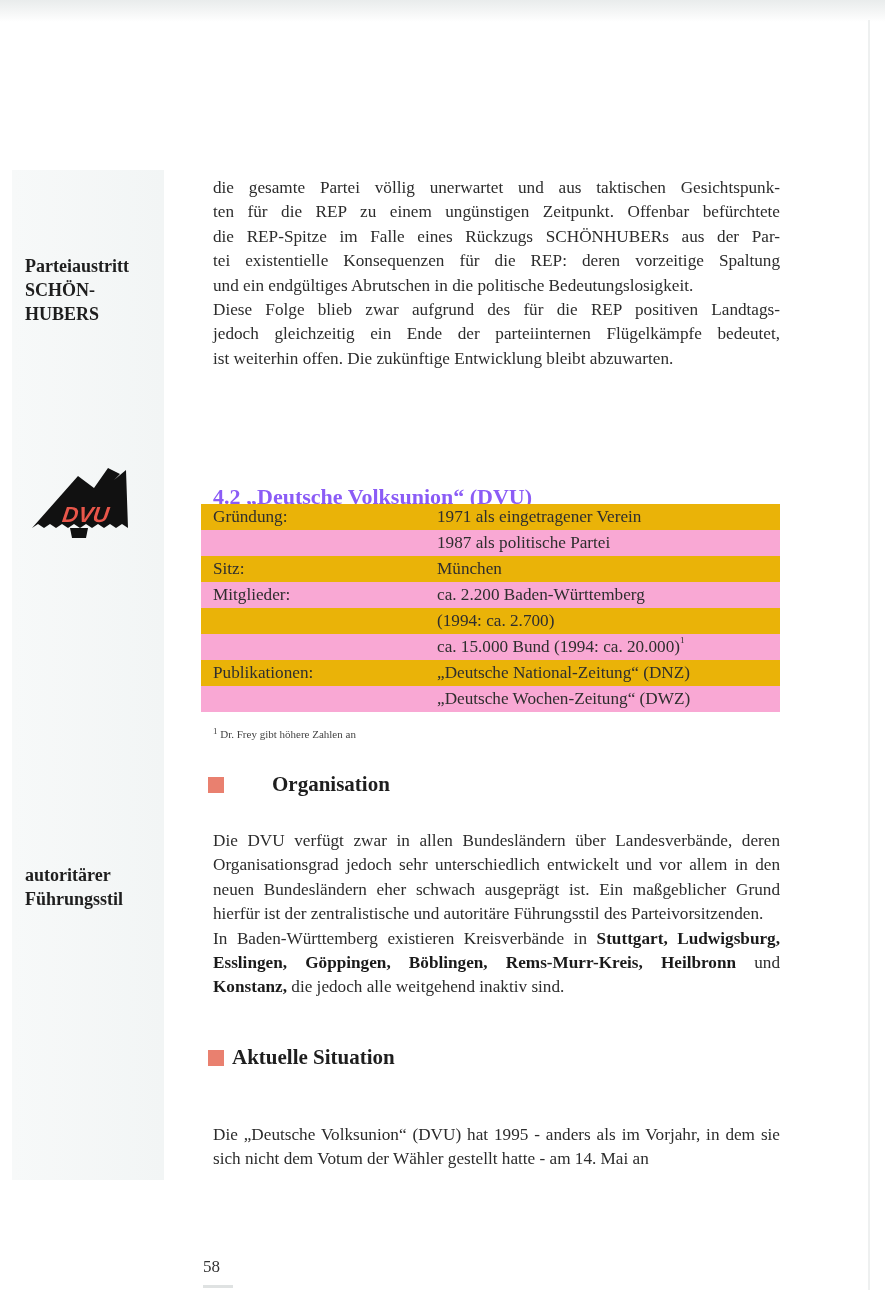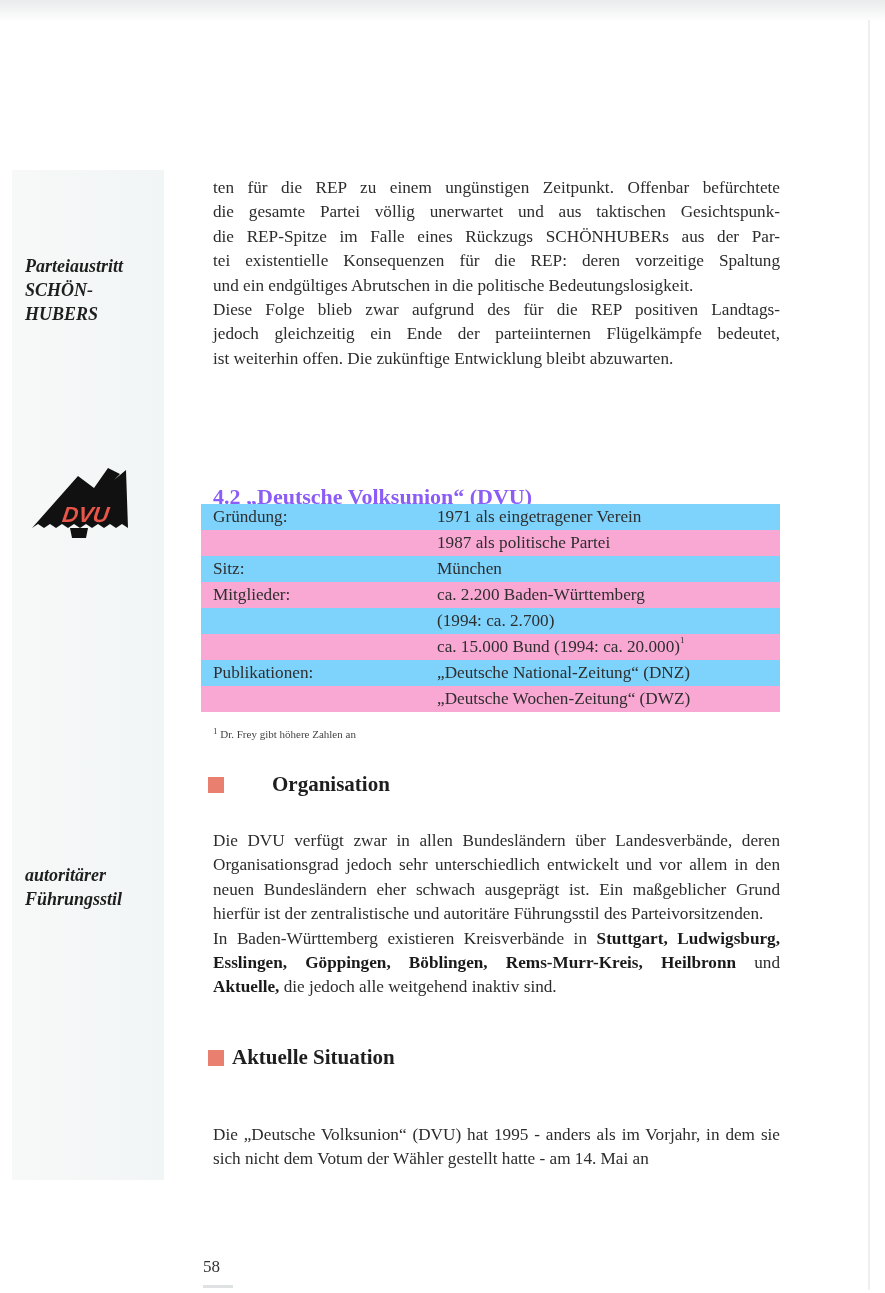--- a/index.html
+++ b/index.html
@@ -16,41 +16,41 @@
     .right-edge {
       position: absolute; left: 868px; top: 20px; width: 2px; height: 1270px;
       background: #eef0f0;
     }
     .sidebar {
       position: absolute; left: 12px; top: 170px; width: 152px; height: 1010px;
       background: linear-gradient(90deg, #f7f9f9, #f2f5f5);
     }
     .margin-note {
       position: absolute; left: 25px;
-      font-style: italic; font-weight: bold; font-size: 18px; line-height: 24px;
+      font-weight: bold; font-size: 18px; line-height: 24px;
       color: #1e1e1e;
     }
     .logo { position: absolute; left: 30px; top: 462px; width: 118px; height: 82px; }
 
     .main { position: absolute; left: 213px; width: 567px; }
     .para {
       font-size: 17.2px; line-height: 24.4px; text-align: justify; margin: 0;
       color: #2c2c2c;
     }
     .para b { color: #1a1a1a; }
 
     .section-title {
       position: absolute; left: 213px; top: 483px; width: 567px;
       font-weight: bold; font-size: 22px; line-height: 28px; color: #8b5cf6;
       border-bottom: 2px dotted #777; padding-bottom: 1px;
     }
 
     .facts { position: absolute; left: 201px; top: 504px; width: 579px; }
     .facts .row { display: flex; height: 26px; align-items: center; font-size: 17.2px; color: #2e2e2e; }
-    .facts .row.pink { background: #7dd3fc; }
+    .facts .row.pink { background: #eab308; }
     .facts .row.gray { background: #f9a8d4; }
     .facts .label { width: 224px; padding-left: 12px; }
     .facts .value { flex: 1; }
     sup { font-size: 9px; vertical-align: top; position: relative; top: -2px; }
 
     .footnote {
       position: absolute; left: 213px; top: 728px;
       font-size: 11px; color: #444;
     }
 
@@ -91,22 +91,22 @@
     <text x="40" y="60" font-family="Liberation Sans, sans-serif" font-style="italic" font-weight="bold" font-size="22" fill="#e8564a" transform="skewX(-8)">DVU</text>
   </svg>
 </div>
 
 <div class="margin-note" style="top:863px;">
   <div>autoritärer</div>
   <div>Führungsstil</div>
 </div>
 
 <div class="main" style="top:176px;">
+  <p class="para" style="text-align-last: justify;">die gesamte Partei völlig unerwartet und aus taktischen Gesichtspunk-</p>
   <p class="para" style="text-align-last: justify;">ten für die REP zu einem ungünstigen Zeitpunkt. Offenbar befürchtete</p>
-  <p class="para" style="text-align-last: justify;">die gesamte Partei völlig unerwartet und aus taktischen Gesichtspunk-</p>
   <p class="para" style="text-align-last: justify;">die REP-Spitze im Falle eines Rückzugs SCHÖNHUBERs aus der Par-</p>
   <p class="para" style="text-align-last: justify;">tei existentielle Konsequenzen für die REP: deren vorzeitige Spaltung</p>
   <p class="para">und ein endgültiges Abrutschen in die politische Bedeutungslosigkeit.</p>
   <p class="para" style="text-align-last: justify;">Diese Folge blieb zwar aufgrund des für die REP positiven Landtags-</p>
   <p class="para" style="text-align-last: justify;">jedoch gleichzeitig ein Ende der parteiinternen Flügelkämpfe bedeutet,</p>
   <p class="para">ist weiterhin offen. Die zukünftige Entwicklung bleibt abzuwarten.</p>
 </div>
 
 <div class="section-title">4.2 „Deutsche Volksunion“  (DVU)</div>
 
@@ -150,21 +150,21 @@
   <span>Dr. Frey gibt höhere Zahlen an</span>
 </div>
 
 <div class="subhead" style="top:772px;gap:40px;">
   <span class="marker"></span>
   <span>Organisation</span>
 </div>
 
 <div class="main" style="top:829px;">
   <p class="para">Die DVU verfügt zwar in allen Bundesländern über Landesverbände, deren Organisationsgrad jedoch sehr unterschiedlich entwickelt und vor allem in den neuen Bundesländern eher schwach ausgeprägt ist. Ein maßgeblicher Grund hierfür ist der zentralistische und autoritäre Führungsstil des Parteivorsitzenden.</p>
-  <p class="para"><span>In Baden-Württemberg existieren Kreisverbände in </span><b>Stuttgart, Ludwigsburg, Esslingen, Göppingen, Böblingen, Rems-Murr-Kreis, Heilbronn</b><span> und </span><b>Aktuelle,</b><span> die jedoch alle weitgehend inaktiv sind.</span></p>
+  <p class="para"><span>In Baden-Württemberg existieren Kreisverbände in </span><b>Stuttgart, Ludwigsburg, Esslingen, Göppingen, Böblingen, Rems-Murr-Kreis, Heilbronn</b><span> und </span><b>Konstanz,</b><span> die jedoch alle weitgehend inaktiv sind.</span></p>
 </div>
 
 <div class="subhead" style="top:1045px;">
   <span class="marker"></span>
   <span>Aktuelle Situation</span>
 </div>
 
 <div class="main" style="top:1123px;">
   <p class="para">Die „Deutsche Volksunion“ (DVU) hat 1995 - anders als im Vorjahr, in dem sie sich nicht dem Votum der Wähler gestellt hatte - am 14. Mai an</p>
 </div>

